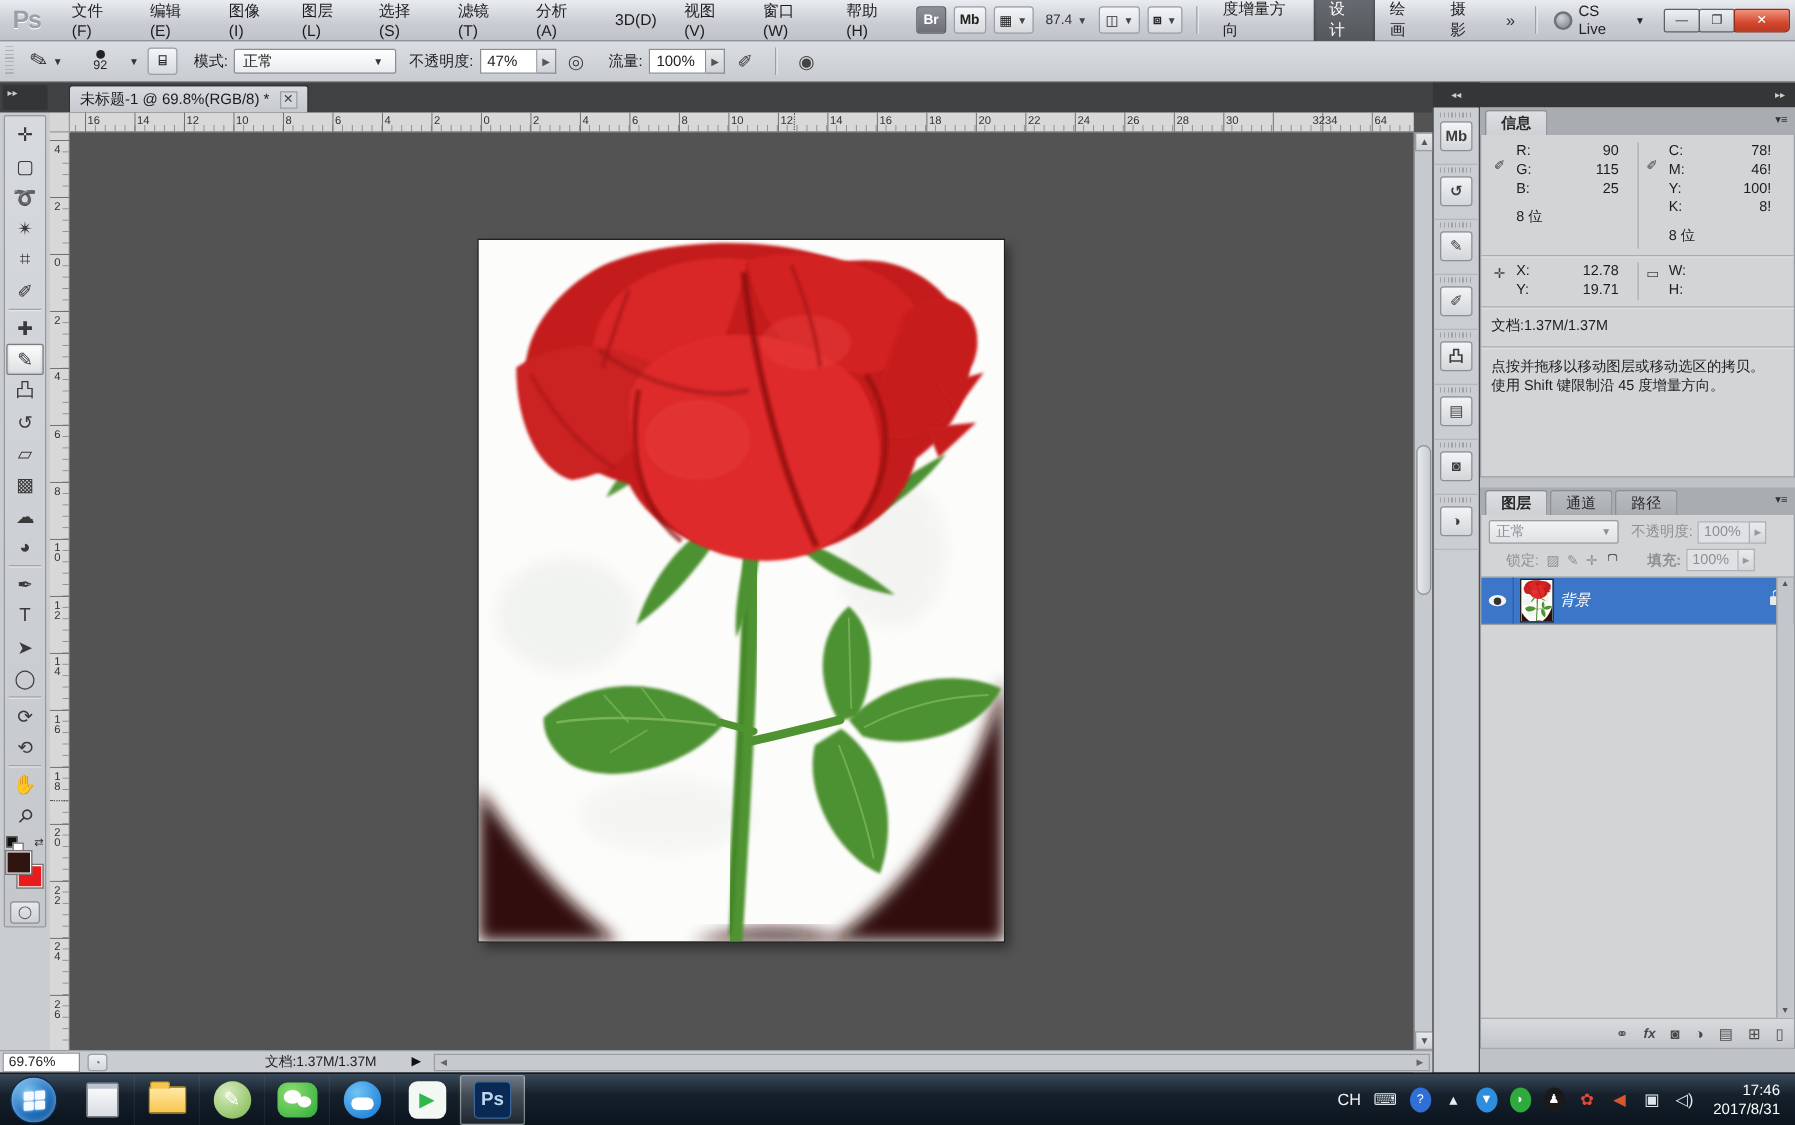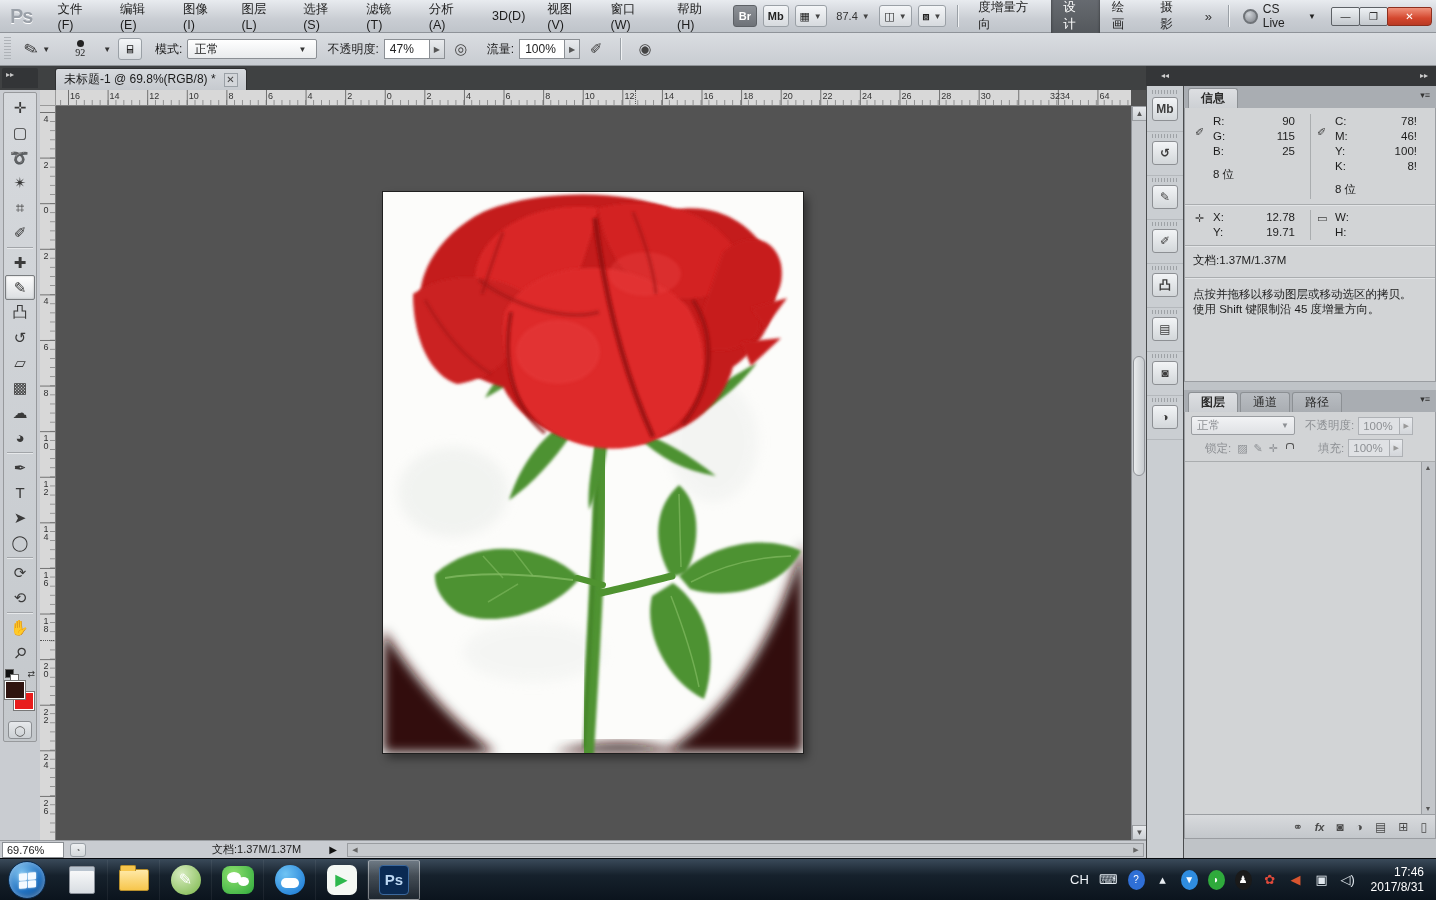--- a/index.html
+++ b/index.html
@@ -39,21 +39,21 @@
     font-weight:bold; border-color:#8c2f1e; border-radius:2px 2px 4px 2px; }
 
   
   .optionsbar { position:absolute; left:0; top:33px; width:1436px; height:33px;
     background:linear-gradient(#dadde1,#c8ccd1); border-bottom:1px solid #909498;
     display:flex; align-items:center; padding:0 4px; }
   .grip { width:7px; height:24px; margin-right:6px;
     background:repeating-linear-gradient(#aeb2b7 0 1px,transparent 1px 3px); }
   .tool-preview { display:flex; align-items:center; padding:2px 6px; border:1px solid transparent; }
   .tool-preview .big-glyph { font-size:17px; color:#333; transform:rotate(-15deg); }
-  .brush-size-box { display:flex; flex-direction:column; align-items:center; margin:0 4px; width:30px;font-family:Liberation Serif, serif; }
+  .brush-size-box { display:flex; flex-direction:column; align-items:center; margin:0 4px; width:30px; }
   .brush-dot { width:7px; height:7px; border-radius:50%; background:#222; margin-bottom:1px; }
   .brush-size-label { font-size:10px; color:#222; line-height:10px; }
   .dd-arrow { font-size:8px; color:#333; margin:0 4px; }
   .opt-label { margin:0 5px 0 10px; font-size:12px; color:#1d1d1d; }
   .opt-select { width:130px; height:20px; background:linear-gradient(#fff,#e9ebed);
     border:1px solid #8b8f94; border-radius:2px; display:flex; align-items:center;
     padding:0 6px; justify-content:space-between; font-size:12px; }
   .opt-input { width:46px; height:20px; background:#fff; border:1px solid #8b8f94;
     display:flex; align-items:center; padding:0 5px; font-size:12px; }
   .spin { width:15px; height:20px; border:1px solid #8b8f94; border-left:none;
@@ -720,26 +720,40 @@
           <span class="mini-label">不透明度:</span>
           <div class="mini-val">100%</div>
           <div class="mini-spin">▶</div>
         </div>
         <div class="lrow" style="padding-top:0;margin-left:14px;">
           <span class="mini-label" style="margin-left:0;">锁定:</span>
           <span class="lock-ic">▨</span>
           <span class="lock-ic">✎</span>
           <span class="lock-ic">✛</span>
           <span class="lock-ic"><span class="padlock dark"></span></span>
-          <span class="mini-label" style="margin-left:34px;">填充:</span>
+          <span class="mini-label" style="margin-left:34px;font-weight:bold;">填充:</span>
           <div class="mini-val">100%</div>
           <div class="mini-spin">▶</div>
         </div>
         <div class="layers-div"></div>
         <div class="layer-list">
+          <div class="layer-row">
+            <div class="eye-cell">
+              <span class="eye"></span>
+            </div>
+            <div class="thumb-cell">
+              <svg class="thumb-frame" viewBox="0 0 420 561">
+                  <use href="#roseArt"></use>
+                </svg>
+            </div>
+            <div class="layer-name">背景</div>
+            <div class="layer-lock">
+                <span class="padlock"></span>
+              </div>
+          </div>
           <div class="list-scroll">
             <span class="arr" style="top:2px;">▲</span>
             <span class="arr" style="bottom:2px;">▼</span>
           </div>
         </div>
         <div class="layers-foot">
             <span class="foot-ic">⚭</span>
             <span class="foot-ic fx">fx</span>
             <span class="foot-ic">◙</span>
             <span class="foot-ic">◑</span>

